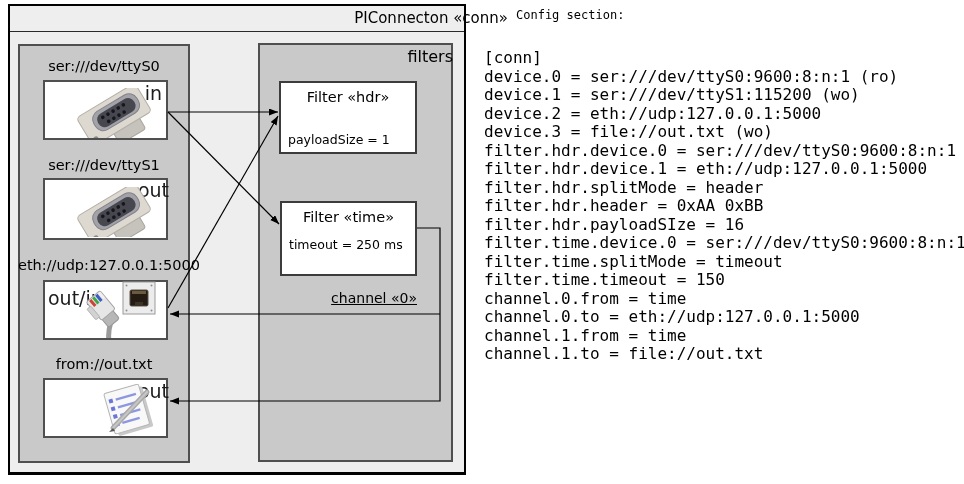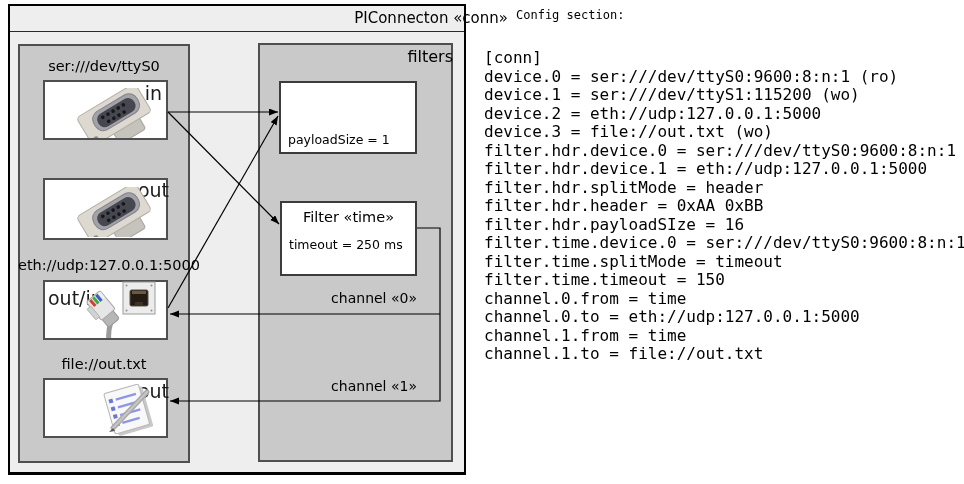--- a/index.html
+++ b/index.html
@@ -54,21 +54,21 @@
   }
   .filter-title{
     position:absolute;width:100%;top:6px;text-align:center;font-size:14.5px;
   }
   .filter-prop{
     position:absolute;left:7px;font-size:12.5px;line-height:16px;white-space:nowrap;
   }
   
   .chan-label{
     position:absolute;left:217px;width:200px;text-align:right;
-    font-size:14px;color:#000;
+    font-size:14px;color:#000;text-decoration:underline;
   }
   
   #wires{position:absolute;left:0;top:0;pointer-events:none;}
   
   .config{
     position:absolute;left:484px;top:0;width:480px;
     font-family:"DejaVu Sans Mono","Liberation Mono",monospace;color:#000;
   }
   .config-heading{
     position:absolute;left:0;top:8px;font-size:12px;white-space:nowrap;margin-left:32px;
@@ -106,20 +106,21 @@
         <circle cx="5" cy="-4" r="1.8" fill="#16161c"></circle>
         <circle cx="11" cy="-4" r="1.8" fill="#16161c"></circle>
       <circle cx="-10" cy="2.5" r="1.8" fill="#16161c"></circle>
         <circle cx="-4" cy="2.5" r="1.8" fill="#16161c"></circle>
         <circle cx="2" cy="2.5" r="1.8" fill="#16161c"></circle>
         <circle cx="8" cy="2.5" r="1.8" fill="#16161c"></circle>
       <circle cx="-30" cy="11" r="2.6" fill="#8d8a80"></circle>
     </g>
   </svg>
 
+  <div class="dev-label" style="top:157px">ser:///dev/ttyS1</div>
   <div class="dev-box" style="top:178px;height:62px"></div>
   <div class="dev-dir dir-center" style="top:181px">out</div>
   <svg class="dev-icon" style="left:60px;top:187px" width="105" height="50" viewBox="0 0 105 50">
     <g transform="translate(56,26) rotate(-31)">
       <rect x="-12" y="10" width="30" height="18" rx="3" fill="#c6c3bc" stroke="#a9a59c" stroke-width="1"></rect>
       <rect x="-36" y="-17" width="68" height="33" rx="4" fill="#ddd9d1" stroke="#b2aea5" stroke-width="1"></rect>
       <rect x="-24" y="-12" width="50" height="21" rx="9" fill="#a2a2a8" stroke="#83838a" stroke-width="1"></rect>
       <rect x="-20" y="-8.5" width="42" height="15" rx="7" fill="#474750"></rect>
       <circle cx="-13" cy="-4" r="1.8" fill="#16161c"></circle>
         <circle cx="-7" cy="-4" r="1.8" fill="#16161c"></circle>
@@ -153,21 +154,21 @@
       <rect x="-8" y="8" width="14" height="12" rx="2" fill="#b7b7b7" stroke="#979797" stroke-width="1"></rect>
       <rect x="-9" y="-14" width="18" height="24" rx="2" fill="#e6e6e6" stroke="#a5a5a5" stroke-width="1"></rect>
       <rect x="-13" y="-8" width="5" height="14" rx="1" fill="#d2d2d2" stroke="#ababab" stroke-width="0.8"></rect>
       <rect x="-6" y="-13" width="3" height="8" fill="#cc4433"></rect>
       <rect x="-2" y="-13" width="3" height="8" fill="#3fa84a"></rect>
       <rect x="2" y="-13" width="3" height="8" fill="#3f5bc2"></rect>
       <rect x="6" y="-13" width="2.5" height="8" fill="#f0f0f0"></rect>
     </g>
   </svg>
 
-  <div class="dev-label" style="top:356px">file://out.txt</div>
+  <div class="dev-label" style="top:356px">from://out.txt</div>
   <div class="dev-box" style="top:378px;height:60px"></div>
   <div class="dev-dir dir-center" style="top:382px">out</div>
   <svg class="dev-icon" style="left:95px;top:384px" width="70" height="52" viewBox="0 0 70 52">
     <g transform="translate(32,26) rotate(-16)">
       <rect x="-15" y="-19" width="36" height="42" rx="2" fill="#c9c9c9"></rect>
       <rect x="-18" y="-22" width="36" height="42" rx="2" fill="#f8f8f8" stroke="#b5b5b5" stroke-width="1"></rect>
       <rect x="-15" y="-15" width="4" height="4" fill="#6a76d8"></rect>
       <rect x="-15" y="-7" width="4" height="4" fill="#6a76d8"></rect>
       <rect x="-15" y="1" width="4" height="4" fill="#6a76d8"></rect>
       <rect x="-15" y="9" width="4" height="4" fill="#6a76d8"></rect>
@@ -177,29 +178,29 @@
       <line x1="-8" y1="11" x2="10" y2="11" stroke="#8d97e0" stroke-width="2.4"></line>
     </g>
     <g>
       <line x1="18" y1="44" x2="52" y2="8" stroke="#a9a9a9" stroke-width="5" stroke-linecap="round"></line>
       <line x1="18" y1="44" x2="52" y2="8" stroke="#c6c6c6" stroke-width="2" stroke-linecap="round"></line>
       <polygon points="18,44 14,48 20,47" fill="#5a5a5a"></polygon>
     </g>
   </svg>
 
   <div class="filter-box" style="left:279px;top:81px;width:138px;height:73px">
+    <div class="filter-title">Filter «hdr»</div>
     <div class="filter-prop" style="top:49px">payloadSize = 1</div>
   </div>
   <div class="filter-box" style="left:280px;top:201px;width:137px;height:75px">
     <div class="filter-title">Filter «time»</div>
     <div class="filter-prop" style="top:34px">timeout = 250 ms</div>
   </div>
 
   <div class="chan-label" style="top:290px">channel «0»</div>
-  <div class="chan-label" style="top:378px">channel «1»</div>
 
   <svg id="wires" width="964" height="484" viewBox="0 0 964 484">
     <defs>
       <marker id="arrow" markerWidth="10" markerHeight="8" refX="9" refY="3.5" orient="auto" markerUnits="userSpaceOnUse">
         <path d="M0,0 L9,3.5 L0,7 Z" fill="#000"></path>
       </marker>
     </defs>
     <path d="M168,112 L278,112" stroke="#000" stroke-width="1.2" fill="none" marker-end="url(#arrow)"></path>
     <path d="M168,112 L279,224" stroke="#000" stroke-width="1.2" fill="none" marker-end="url(#arrow)"></path>
     <path d="M168,308 L278,116" stroke="#000" stroke-width="1.2" fill="none" marker-end="url(#arrow)"></path>

